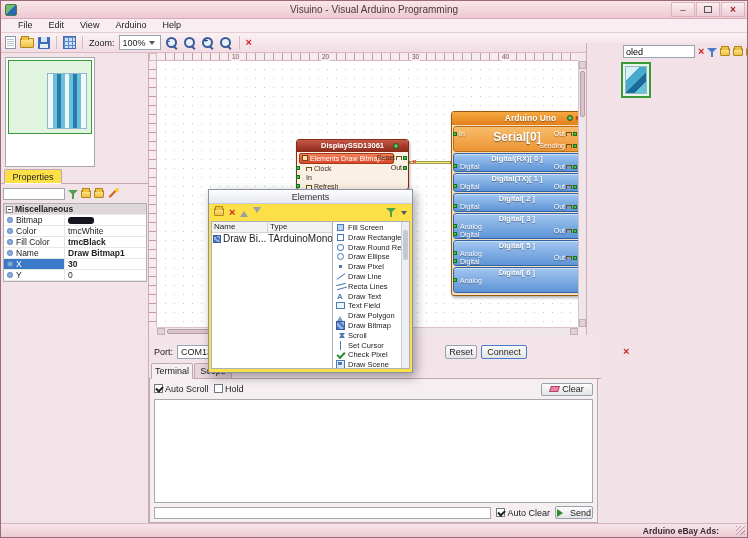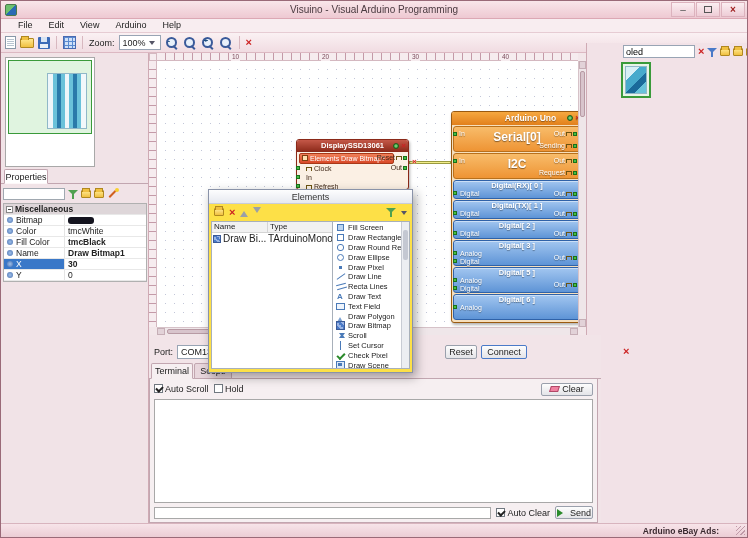--- a/index.html
+++ b/index.html
@@ -85,22 +85,22 @@
   
   .left-panel { position:absolute; left:0; top:52px; width:148px; bottom:14px;
     background:#f1e3e7; border-right:1px solid #cfaab4; }
   .overview { position:absolute; left:4px; top:4px; width:90px; height:110px; background:#fff; border:1px solid #a8a8a8; }
   .ov-sel { position:absolute; left:2px; top:2px; width:84px; height:74px;
     background:rgba(130,210,130,.25); border:1px solid #3a9a3a; }
   .ov-img { position:absolute; right:4px; top:12px; width:40px; height:56px; border:1px solid #90b8c8;
     background:linear-gradient(90deg,#eef6fa 0 5px,#6ac2da 5px 9px,#2a7aaa 9px 13px,#6ac2da 13px 17px,
       #eef6fa 17px 21px,#6ac2da 21px 25px,#2a7aaa 25px 29px,#6ac2da 29px 33px,#f2f8fb 33px); }
   .props-tabrow { position:absolute; left:0; top:116px; width:100%; height:15px; border-bottom:1px solid #c2a6b0; }
-  .props-tab { position:absolute; left:3px; bottom:-1px; width:44px; height:15px;
-    background:#ffffff; border:1px solid #c2a6b0; border-bottom:1px solid #fdf8f9;
+  .props-tab { position:absolute; left:3px; bottom:-1px; width:58px; height:15px;
+    background:#fde047; border:1px solid #c2a6b0; border-bottom:1px solid #fdf8f9;
     border-radius:2px 2px 0 0; text-align:center; line-height:14px; }
   .props-filter { position:absolute; left:2px; top:134px; width:144px; height:14px;
     display:flex; align-items:center; gap:3px; }
   .pf-input { width:62px; height:12px; background:#fff; border:1px solid #a0a8b0; }
   .prop-grid { position:absolute; left:2px; top:150px; width:144px; background:#fff; border:1px solid #b0b0b0; }
   .pg-row { display:flex; height:11px; line-height:10px; border-bottom:1px solid #e8e8e8; font-size:8.5px; align-items:center; }
   .pg-group { background:#ded6d9; font-weight:bold; }
   .pg-exp { width:7px; height:7px; margin:0 2px; border:1px solid #888; background:#fff;
     position:relative; flex:0 0 7px; }
   .pg-exp::after { content:""; position:absolute; left:1px; top:2px; width:3px; height:1px; background:#444; }
@@ -230,21 +230,21 @@
   .dl-head { display:flex; height:11px; background:#f1f1f1; border-bottom:1px solid #d4d4d4; font-size:8px; line-height:10px; }
   .dl-head .c1 { width:56px; border-right:1px solid #d4d4d4; padding-left:2px; }
   .dl-head .c2 { flex:1; padding-left:2px; }
   .dl-row { display:flex; height:11px; font-size:10px; align-items:flex-end; }
   .dl-row .c1 { width:56px; display:flex; align-items:center; gap:2px; padding-left:1px; overflow:hidden; white-space:nowrap; }
   .dl-row .c2 { flex:1; overflow:hidden; white-space:nowrap; }
   .i-bmp { display:inline-block; width:8px; height:8px; border:1px solid #3a5a98; flex:0 0 8px;
     background:linear-gradient(45deg,#4a7ac8 25%,#9ab4e4 25% 50%,#4a7ac8 50% 75%,#9ab4e4 75%); }
   .dlg-right { flex:1; background:#fff; border:1px solid #a8b0ba; border-left:none; position:relative; overflow:hidden; }
   .dr-list { position:absolute; left:0; top:1px; right:8px; bottom:0; }
-  .dr-item { height:9.8px; display:flex; align-items:center; gap:3px; padding-left:3px;
+  .dr-item { height:9.8px; display:flex; gap:3px; padding-left:3px;
     font-size:7.5px; white-space:nowrap; overflow:hidden; }
   .dr-scroll { position:absolute; right:0; top:0; width:8px; bottom:0; background:#eceef2; border-left:1px solid #c8ccd4; }
   .dr-scroll::before { content:""; position:absolute; left:1px; top:8px; width:5px; height:30px;
     background:#c4c8d2; border-radius:2px; }
 
   
   .g { width:9px; height:9px; position:relative; flex:0 0 9px; }
   .g::before { content:""; position:absolute; }
   .g-fill::before { inset:1px; background:#bcd4f0; border:1px solid #4a7ab8; }
   .g-rect::before { inset:1px; border:1px solid #4a7ab8; }
@@ -440,34 +440,20 @@
               <span class="pulse"></span>
               <span class="pin"></span>
             </span>
           <span class="gout2">
               <span>Sending</span>
               <span class="pulse"></span>
               <span class="pin"></span>
             </span>
         </div>
 
-        <div class="agrp">
-          <span class="gt">I2C</span>
-          <span class="gin"><span class="pin"></span><span>In</span></span>
-          <span class="gout">
-              <span>Out</span>
-              <span class="pulse"></span>
-              <span class="pin"></span>
-            </span>
-          <span class="gout2">
-              <span>Request</span>
-              <span class="pulse"></span>
-              <span class="pin"></span>
-            </span>
-        </div>
 
         <div class="chan">
           <div class="ct">Digital(RX)[ 0 ]</div>
           <span class="cl l1"><span class="pin"></span><span>Digital</span></span>
           <span class="cr">
               <span>Out</span>
               <span class="pulse"></span>
               <span class="pin"></span>
             </span>
         </div>

